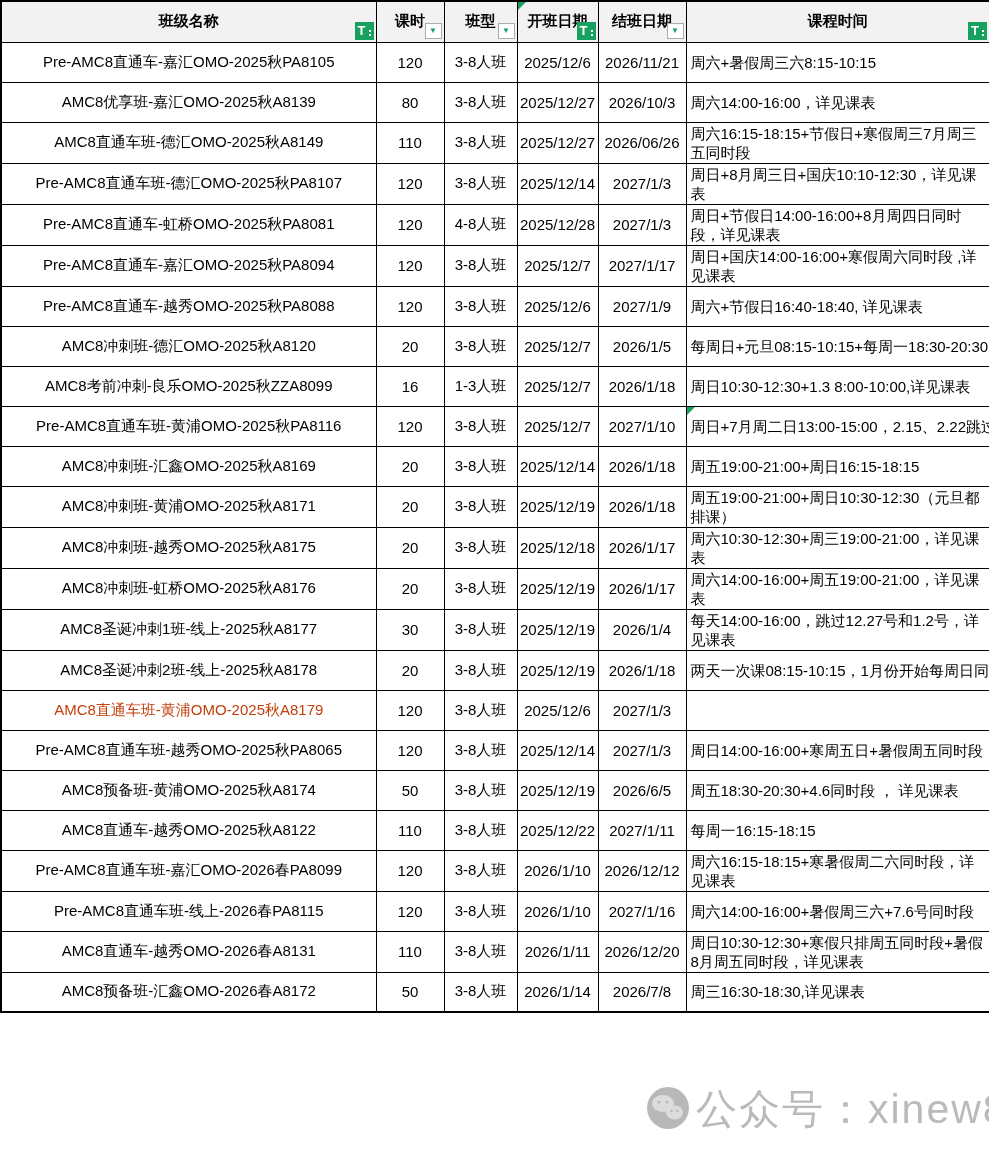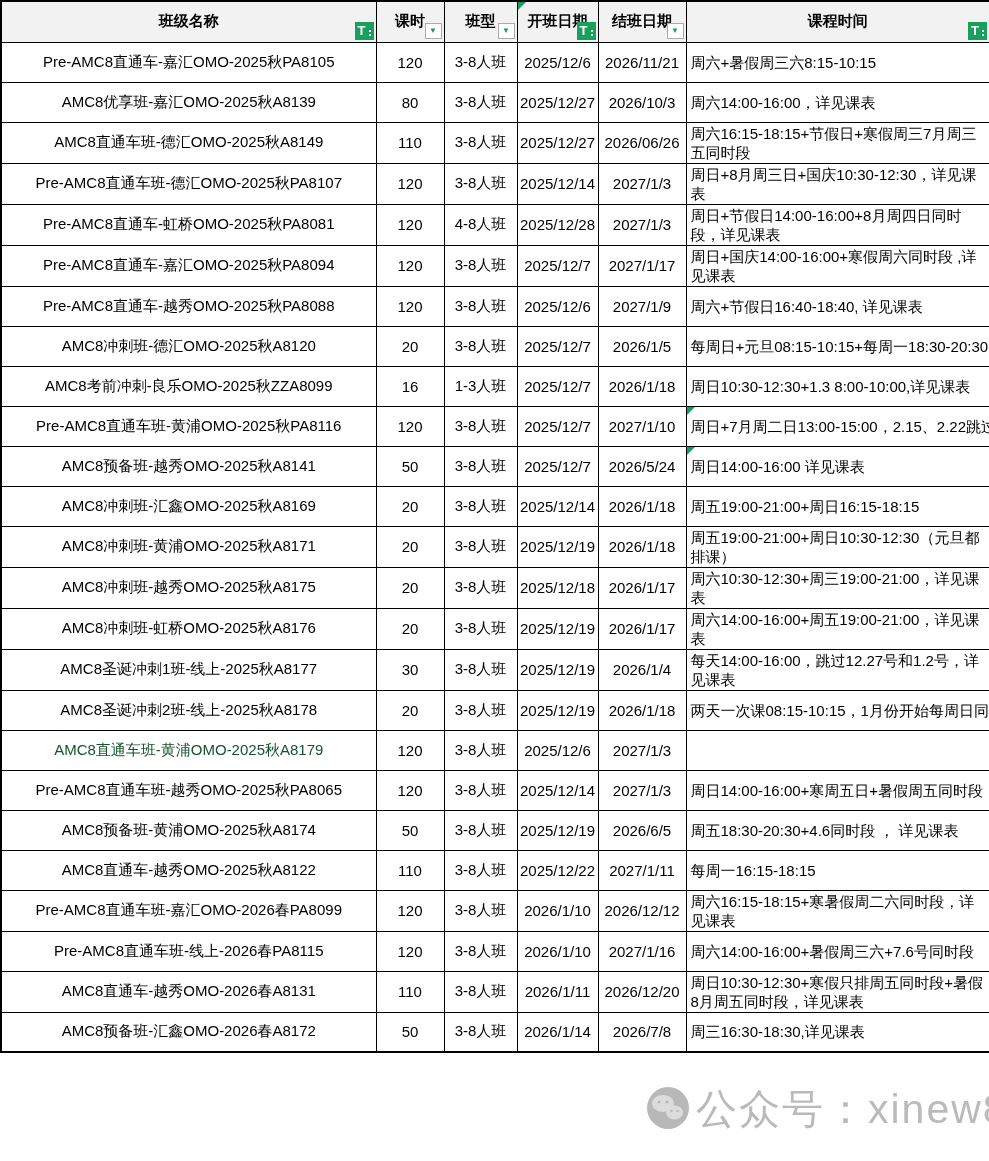--- a/index.html
+++ b/index.html
@@ -23,21 +23,21 @@
   tbody tr{height:40px;}
   th{
     background:#f2f2f2;font-weight:bold;text-align:center;
     position:relative;font-size:15px;
   }
   td{text-align:center;background:#fff;position:relative;}
   td.time{
     text-align:left;padding:1px 3px 1px 4px;line-height:19px;
   }
   td.time.clip{white-space:nowrap;}
-  td.name.red{color:#14532d;}
+  td.name.red{color:#c2410c;}
   
   .flag::before{
     content:'';position:absolute;top:0;left:0;width:0;height:0;
     border-top:8px solid #18A05E;border-right:8px solid transparent;
   }
   
   .fn-icon{
     position:absolute;right:2px;bottom:2px;width:19px;height:18px;
     background:#18A05E;color:#fff;font-weight:bold;font-size:13px;
     line-height:18px;text-align:left;padding-left:3px;box-sizing:border-box;
@@ -110,21 +110,21 @@
     <td>2025/12/27</td>
     <td>2026/06/26</td>
     <td class="time">周六16:15-18:15+节假日+寒假周三7月周三五同时段</td>
   </tr>
       <tr>
     <td class="name">Pre-AMC8直通车班-德汇OMO-2025秋PA8107</td>
     <td>120</td>
     <td>3-8人班</td>
     <td>2025/12/14</td>
     <td>2027/1/3</td>
-    <td class="time">周日+8月周三日+国庆10:30-12:30，详见课表</td>
+    <td class="time">周日+8月周三日+国庆10:10-12:30，详见课表</td>
   </tr>
       <tr>
     <td class="name">Pre-AMC8直通车-虹桥OMO-2025秋PA8081</td>
     <td>120</td>
     <td>4-8人班</td>
     <td>2025/12/28</td>
     <td>2027/1/3</td>
     <td class="time">周日+节假日14:00-16:00+8月周四日同时段，详见课表</td>
   </tr>
       <tr>
@@ -159,28 +159,20 @@
     <td>2026/1/18</td>
     <td class="time">周日10:30-12:30+1.3 8:00-10:00,详见课表</td>
   </tr>
       <tr>
     <td class="name">Pre-AMC8直通车班-黄浦OMO-2025秋PA8116</td>
     <td>120</td>
     <td>3-8人班</td>
     <td>2025/12/7</td>
     <td>2027/1/10</td>
     <td class="time clip flag">周日+7月周二日13:00-15:00，2.15、2.22跳过，详见课表</td>
-  </tr>
-      <tr>
-    <td class="name">AMC8预备班-越秀OMO-2025秋A8141</td>
-    <td>50</td>
-    <td>3-8人班</td>
-    <td>2025/12/7</td>
-    <td>2026/5/24</td>
-    <td class="time flag">周日14:00-16:00 详见课表</td>
   </tr>
       <tr>
     <td class="name">AMC8冲刺班-汇鑫OMO-2025秋A8169</td>
     <td>20</td>
     <td>3-8人班</td>
     <td>2025/12/14</td>
     <td>2026/1/18</td>
     <td class="time">周五19:00-21:00+周日16:15-18:15</td>
   </tr>
       <tr>

